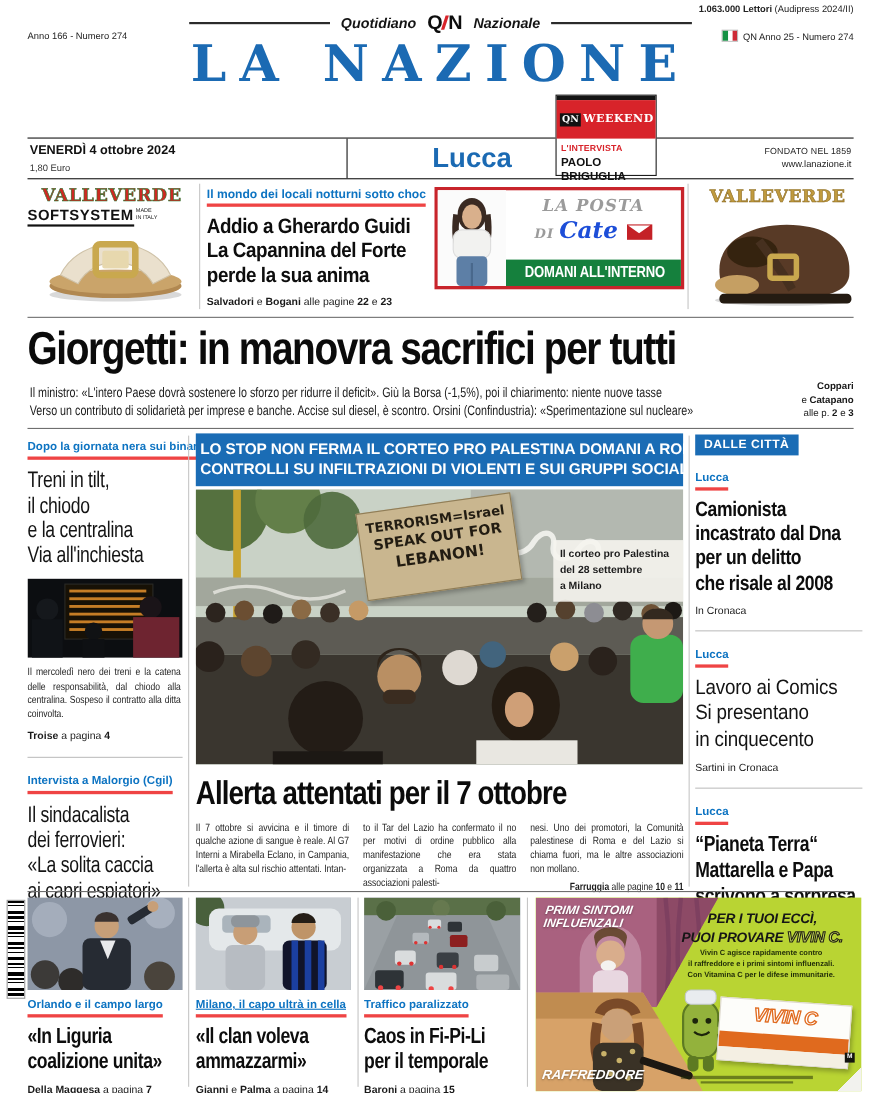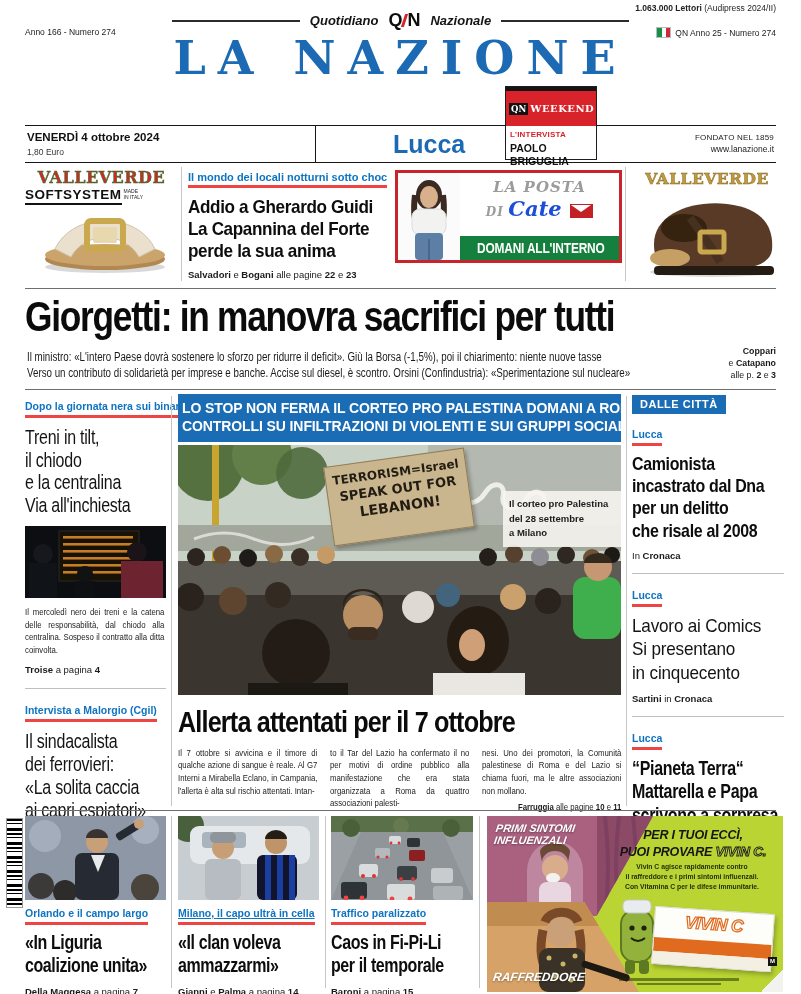--- a/index.html
+++ b/index.html
@@ -90,21 +90,21 @@
 
   
   .squeeze{width:170px;transform:scaleX(.82);transform-origin:0 0;font-size:9.5px;line-height:1.32;
            text-align:justify;color:#1c1c1c;}
   .lr-div{border-top:1px solid #bfbfbf;margin:13px 0 11px 0;}
 
   
   .cities-hd{display:inline-block;background:#1a6cb5;color:#fff;font-size:11px;font-weight:bold;
              letter-spacing:.5px;padding:3px 8px 4px 8px;}
   .rr-ref{font-size:9.5px;color:#1a1a1a;}
-  .rr-ref b{font-weight:bold;}
+  .rr-ref b{font-weight:normal;}
   .rr-div{border-top:1px solid #bfbfbf;margin:12px 0 11px 0;}
 
   
   .barcode{position:absolute;left:6px;top:818px;width:15px;height:88px;border:1px solid #999;
     background:repeating-linear-gradient(180deg,#000 0 2px,#fff 2px 4px,#000 4px 5px,#fff 5px 9px,#000 9px 12px,#fff 12px 14px);}
   .b-photo{position:relative;height:84px;overflow:hidden;background:#aab0b6;}
 
   
   .ad-vv{position:absolute;display:flex;flex-direction:column;align-items:center;}
   .vv-brand{font-family:"DejaVu Serif",serif;font-weight:bold;font-size:16px;letter-spacing:.5px;

